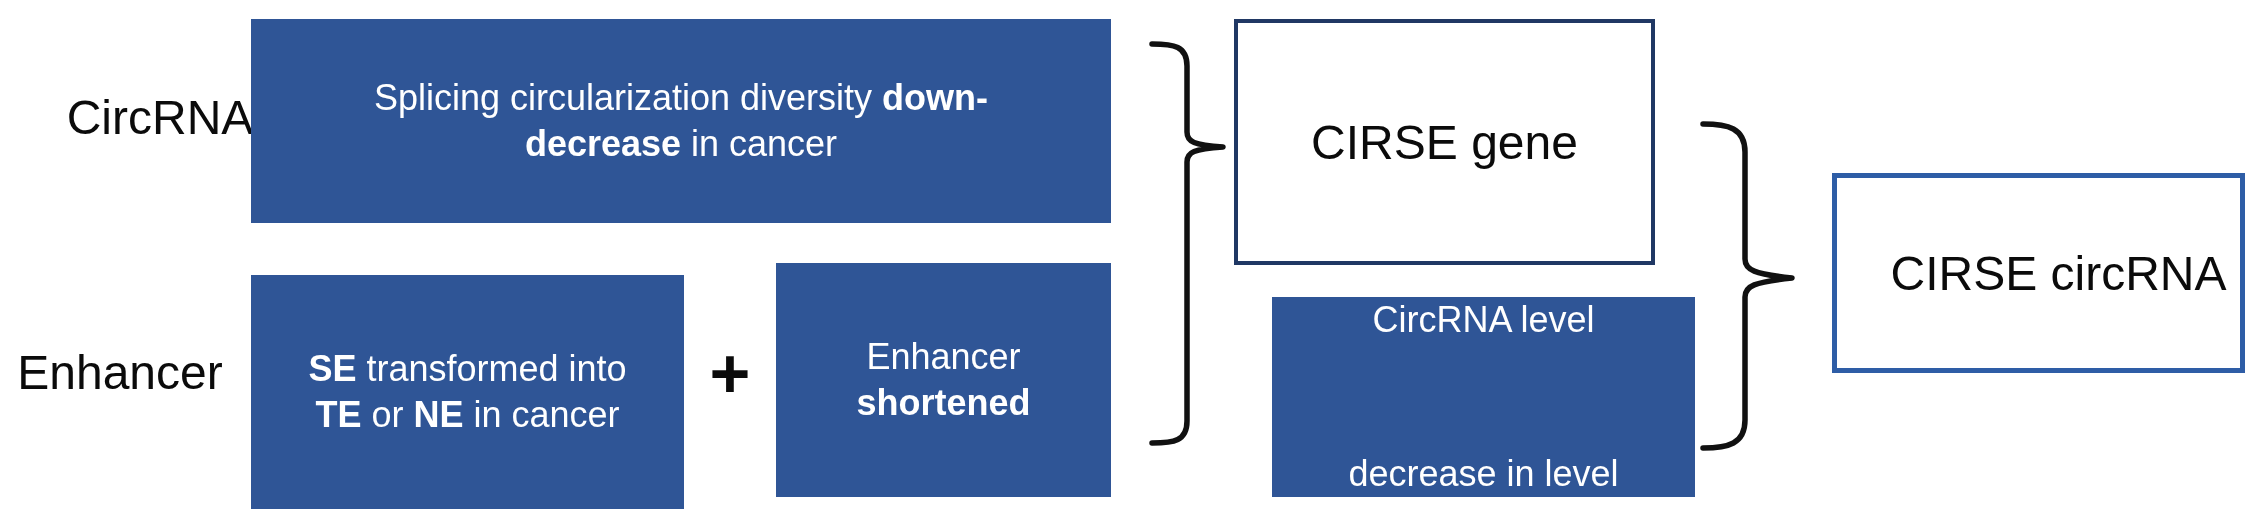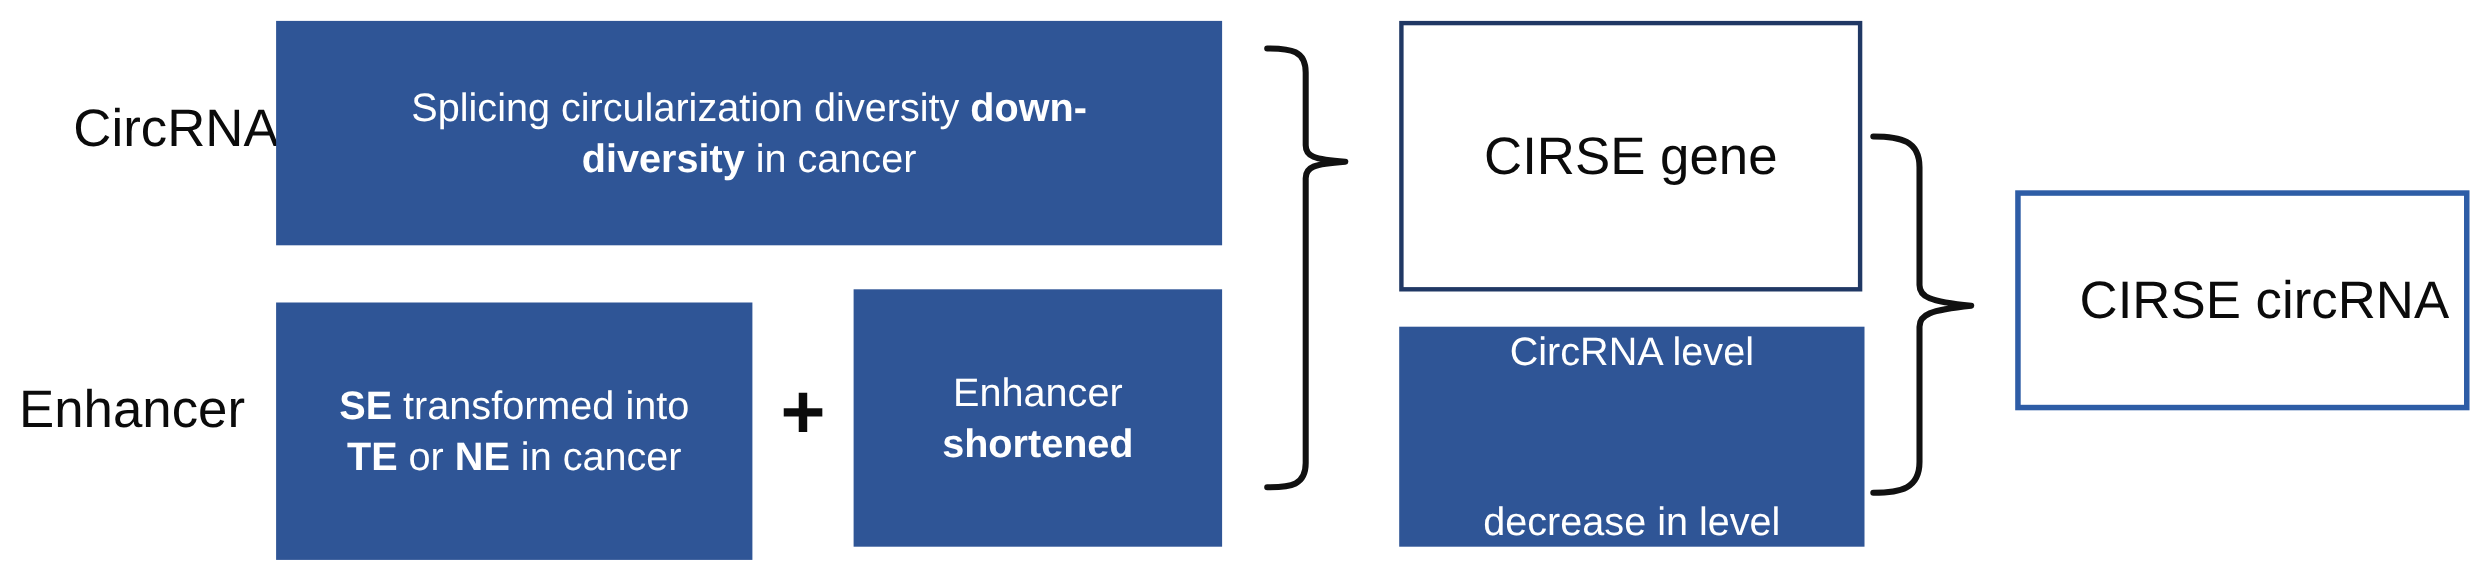--- a/index.html
+++ b/index.html
@@ -40,40 +40,40 @@
   .plus{
     position:absolute;left:690px;top:263px;width:80px;height:222px;
     display:flex;align-items:center;justify-content:center;
     font-size:70px;font-weight:700;color:var(--label-text);
   }
   .whitebox{
     position:absolute;background:#fff;box-sizing:border-box;
     display:flex;align-items:center;justify-content:center;
     color:var(--label-text);font-size:48px;white-space:nowrap;
   }
-  .box-gene{left:1272px;top:19px;width:421px;height:246px;border:4px solid var(--gene-box-border);}
+  .box-gene{left:1234px;top:19px;width:421px;height:246px;border:4px solid var(--gene-box-border);}
   .box-circrna{left:1832px;top:173px;width:413px;height:200px;border:5px solid var(--circrna-box-border);padding-left:40px;}
   svg.overlay{position:absolute;left:0;top:0;width:2265px;height:528px;pointer-events:none;}
   svg.overlay path{
     fill:none;stroke:var(--brace-stroke);stroke-width:5.5px;
     stroke-linecap:round;stroke-linejoin:round;
   }
 </style>
 </head>
 <body>
 
 <div class="canvas">
 
   <div class="rowlabel circ">CircRNA</div>
 
   <div class="rowlabel enh">Enhancer</div>
 
   <div class="bluebox box-splicing">
       <div class="tline"><span>Splicing circularization diversity </span><span class="bold">down-</span></div>
-      <div class="tline"><span class="bold">diversity</span><span> in cancer</span></div>
+      <div class="tline"><span class="bold">decrease</span><span> in cancer</span></div>
     </div>
 
   <div class="bluebox box-se">
       <div class="tline"><span class="bold">SE</span><span> transformed into</span></div>
       <div class="tline"><span class="bold">TE</span><span> or </span><span class="bold">NE</span><span> in cancer</span></div>
     </div>
 
   <div class="plus">+</div>
 
   <div class="bluebox box-shortened">

